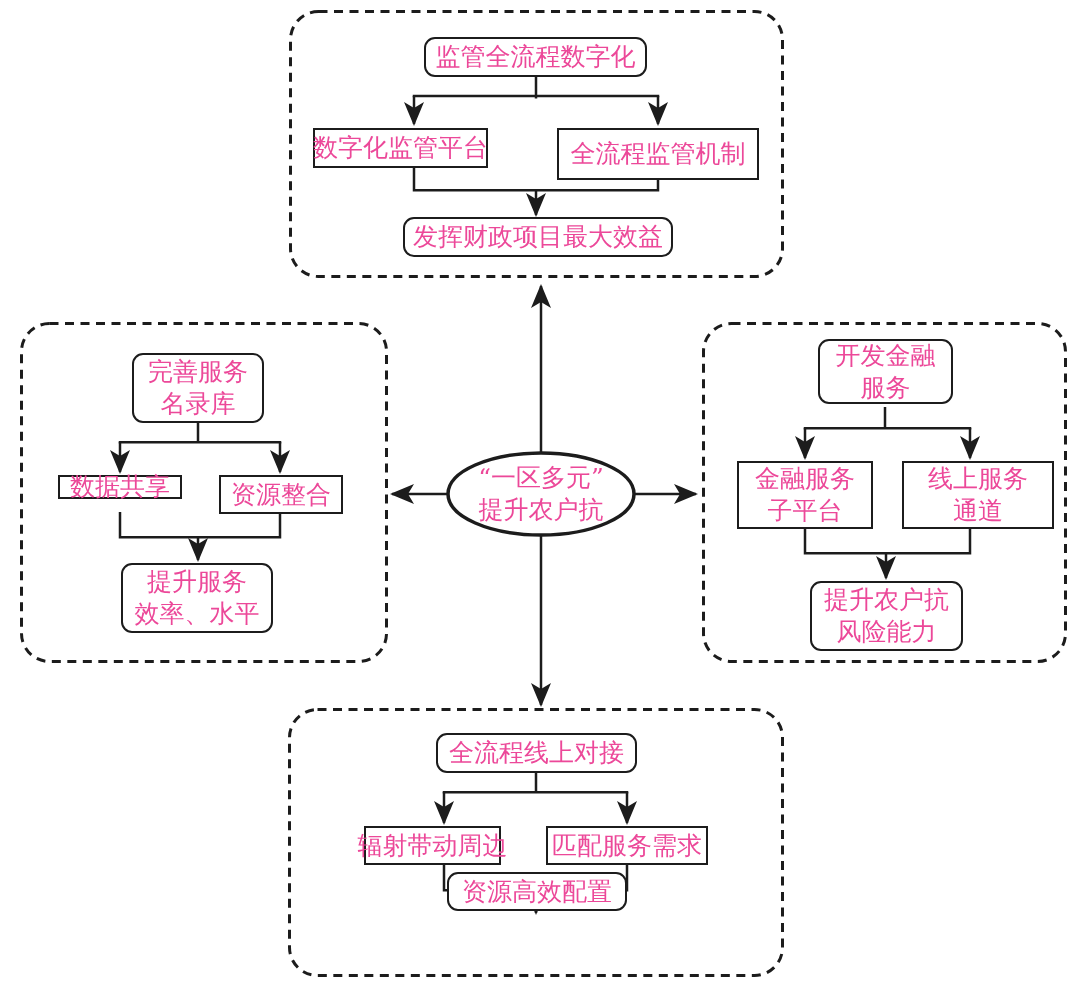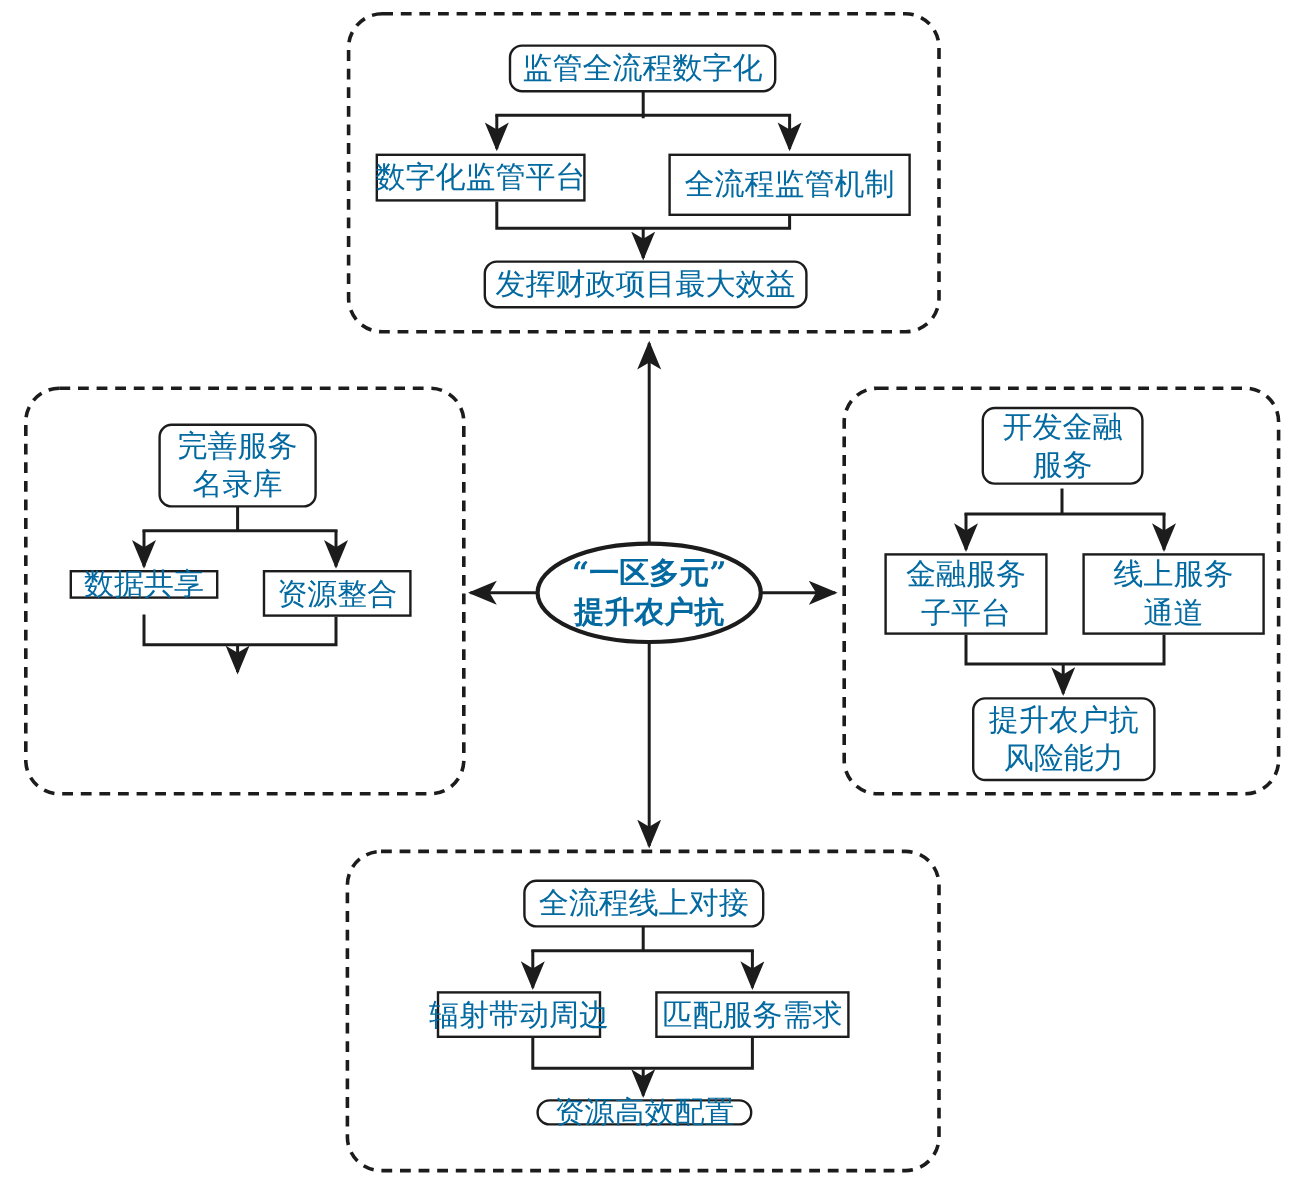--- a/index.html
+++ b/index.html
@@ -2,21 +2,21 @@
 <html><head>
 <meta charset="utf-8">
 <style>
   html, body { margin: 0; padding: 0; background: #ffffff; }
   .canvas {
     position: relative;
     width: 1083px;
     height: 991px;
     background: #ffffff;
     font-family: "DejaVu Serif", serif;
-    color: #0369a1;
+    color: #ec4899;
     overflow: hidden;
   }
   .layer {
     position: absolute;
     left: 0; top: 0;
     width: 1083px; height: 991px;
   }
   .box {
     position: absolute;
     box-sizing: border-box;
@@ -39,21 +39,20 @@
     width: 186px; height: 84px;
     display: flex;
     flex-direction: column;
     align-items: center;
     justify-content: center;
     text-align: center;
     font-size: 25px;
     line-height: 1.3;
     white-space: nowrap;
     z-index: 2;
-    font-weight: bold;
   }
   .ln { display: block; }
 </style>
 </head>
 <body>
 
 <div class="canvas">
 
   <svg class="layer" width="1083" height="991" viewBox="0 0 1083 991" fill="none" stroke="#1c1c1c" stroke-width="2.5">
     <defs>
@@ -123,20 +122,24 @@
   <div class="box round" style="left:132px;top:353px;width:132px;height:70px">
     <span class="ln">完善服务</span>
     <span class="ln">名录库</span>
   </div>
   <div class="box" style="left:58px;top:475px;width:124px;height:24px">
     <span class="ln">数据共享</span>
   </div>
   <div class="box" style="left:219px;top:475px;width:124px;height:39px">
     <span class="ln">资源整合</span>
   </div>
+  <div class="box round" style="left:121px;top:563px;width:152px;height:70px">
+    <span class="ln">提升服务</span>
+    <span class="ln">效率、水平</span>
+  </div>
 
   <div class="box round" style="left:818px;top:339px;width:135px;height:65px">
     <span class="ln">开发金融</span>
     <span class="ln">服务</span>
   </div>
   <div class="box" style="left:737px;top:461px;width:136px;height:68px">
     <span class="ln">金融服务</span>
     <span class="ln">子平台</span>
   </div>
   <div class="box" style="left:902px;top:461px;width:152px;height:68px">
@@ -150,21 +153,21 @@
 
   <div class="box round" style="left:436px;top:733px;width:201px;height:40px">
     <span class="ln">全流程线上对接</span>
   </div>
   <div class="box" style="left:364px;top:826px;width:137px;height:39px">
     <span class="ln">辐射带动周边</span>
   </div>
   <div class="box" style="left:546px;top:826px;width:162px;height:39px">
     <span class="ln">匹配服务需求</span>
   </div>
-  <div class="box round" style="left:447px;top:916px;width:180px;height:22px">
+  <div class="box round" style="left:447px;top:872px;width:180px;height:39px">
     <span class="ln">资源高效配置</span>
   </div>
 
   <div class="ellipse-label">
     <span class="ln">“一区多元”</span>
     <span class="ln">提升农户抗</span>
   </div>
 
 </div>
 

